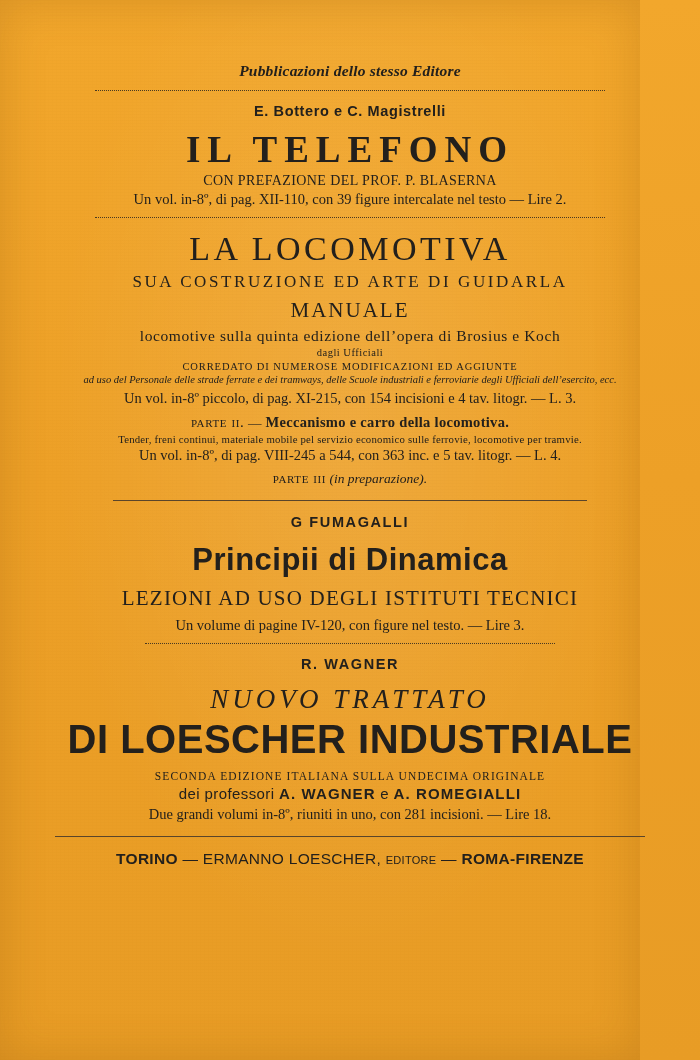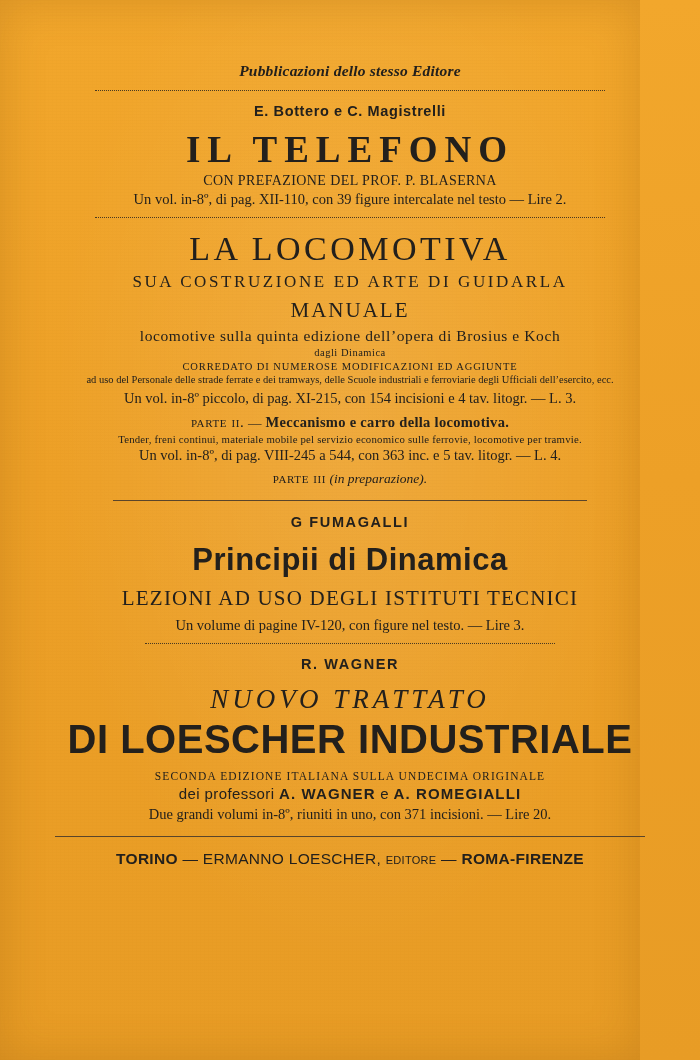--- a/index.html
+++ b/index.html
@@ -131,20 +131,21 @@
     margin: 3px 0 4px 0;
   }
   .tiny-caps {
     font-size: 10.5px;
     letter-spacing: 0.9px;
     text-transform: uppercase;
     margin: 3px 0 1px 0;
   }
   .italic-small {
     font-size: 10.5px;
+    font-style: italic;
     line-height: 1.35;
     margin: 1px 18px 3px 18px;
   }
   .parte {
     font-size: 13.5px;
     letter-spacing: 0.3px;
     margin: 7px 0 2px 0;
   }
   .parte .pcaps {
     font-variant: small-caps;
@@ -253,21 +254,21 @@
       <div class="line-small">Un vol. in-8º, di pag. XII-110, con 39 figure intercalate nel testo — Lire 2.</div>
     </div>
 
     <hr class="rule">
 
     <div class="block">
       <div class="title-locomotiva">LA LOCOMOTIVA</div>
       <div class="locomotiva-sub">SUA COSTRUZIONE ED ARTE DI GUIDARLA</div>
       <div class="manuale">MANUALE</div>
       <div class="compilato">locomotive sulla quinta edizione dell’opera di Brosius e Koch</div>
-      <div class="tiny">dagli Dinamica</div>
+      <div class="tiny">dagli Ufficiali</div>
       <div class="tiny-caps">CORREDATO DI NUMEROSE MODIFICAZIONI ED AGGIUNTE</div>
       <div class="italic-small">ad uso del Personale delle strade ferrate e dei tramways, delle Scuole industriali e ferroviarie degli Ufficiali dell’esercito, ecc.</div>
 
       <div class="vol-row">Un vol. in-8º piccolo, di pag. XI-215, con 154 incisioni e 4 tav. litogr. — L. 3.</div>
 
       <div class="parte">
         <span class="pcaps">Parte II.</span>
         <span> — </span>
         <b>Meccanismo e carro della locomotiva.</b>
       </div>
@@ -295,21 +296,21 @@
       <div class="author wide">R.  WAGNER</div>
       <div class="title-nuovo">NUOVO TRATTATO</div>
       <div class="title-chimica">DI LOESCHER INDUSTRIALE</div>
       <div class="seconda">SECONDA EDIZIONE ITALIANA SULLA UNDECIMA ORIGINALE</div>
       <div class="dei-prof">
         <span>dei professori</span>
         <span class="nm">A. WAGNER</span>
         <span>e</span>
         <span class="nm">A. ROMEGIALLI</span>
       </div>
-      <div class="line-small">Due grandi volumi in-8º, riuniti in uno, con 371 incisioni. — Lire 20.</div>
+      <div class="line-small">Due grandi volumi in-8º, riuniti in uno, con 281 incisioni. — Lire 18.</div>
     </div>
 
     <hr class="rule solid">
 
     <div class="footer">
       <b>TORINO</b>
       <span>—</span>
       <span>ERMANNO LOESCHER</span><span>,</span>
       <span class="sc">Editore</span>
       <span>—</span>

